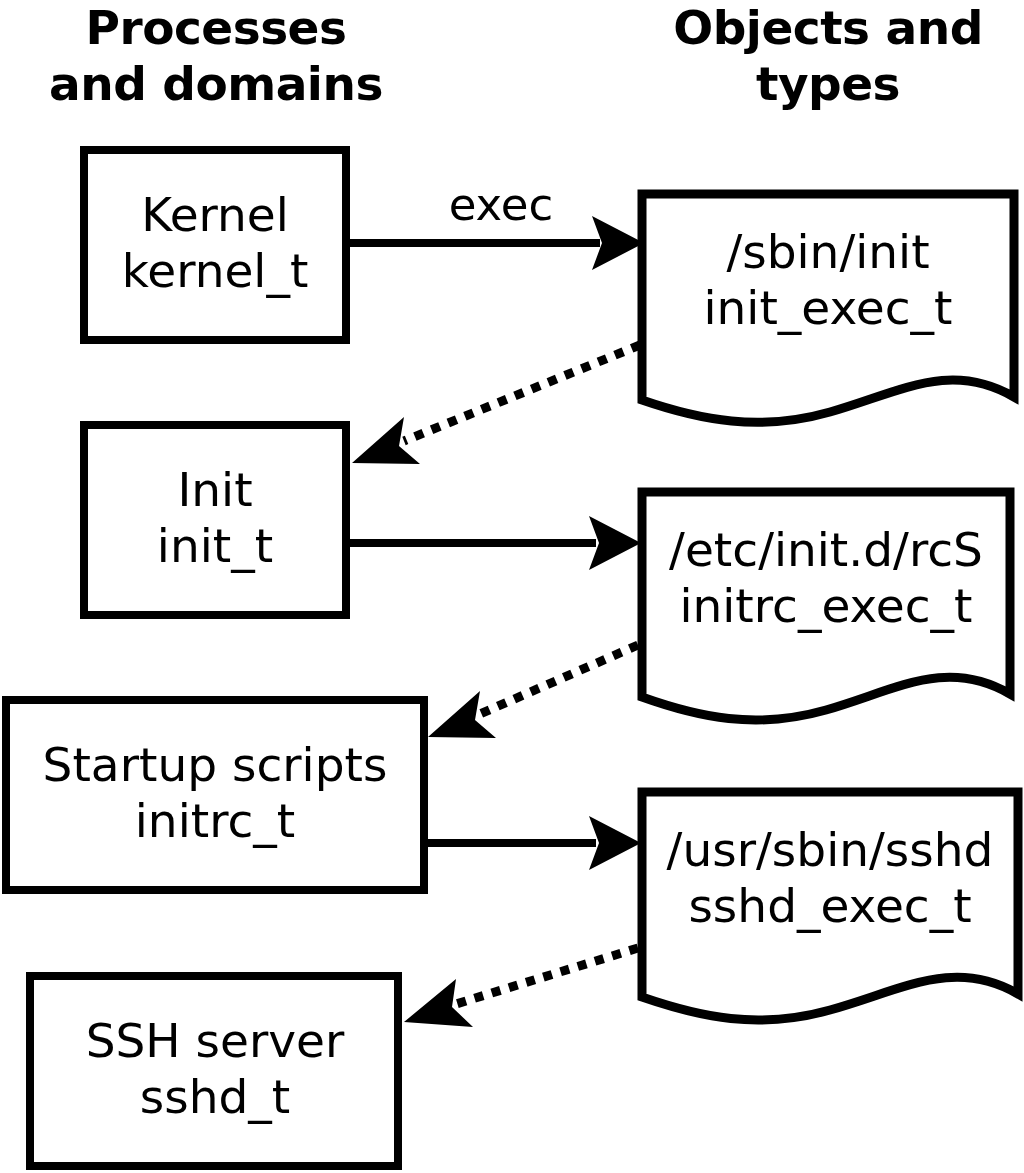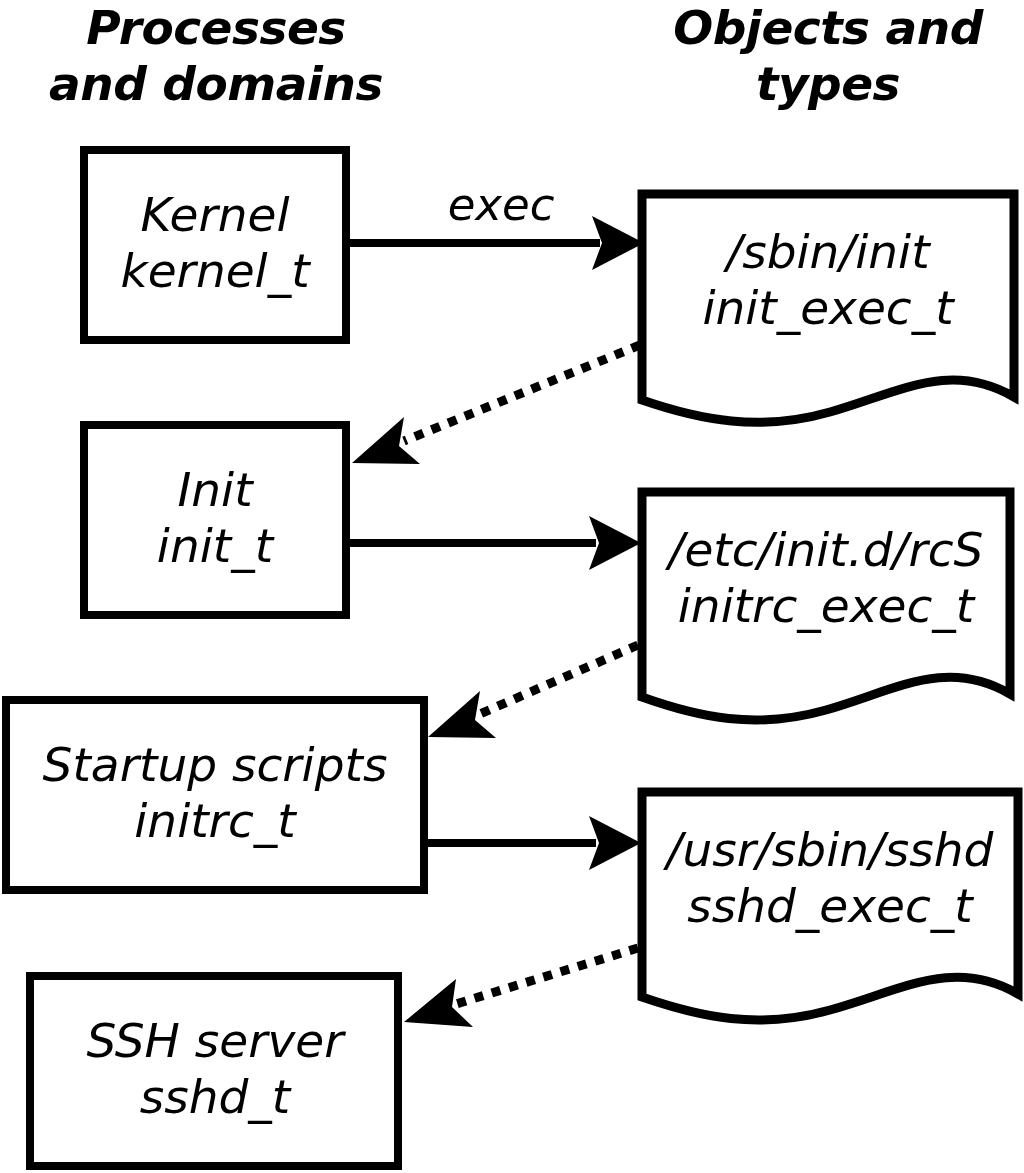--- a/index.html
+++ b/index.html
@@ -10,21 +10,20 @@
   body {
     width: 1024px;
     height: 1173px;
     overflow: hidden;
     font-family: "DejaVu Sans", sans-serif;
   }
   #diagram-root {
     position: relative;
     width: 1024px;
     height: 1173px;
-    font-style: italic;
   }
   svg.diagram {
     display: block;
     width: 1024px;
     height: 1173px;
   }
   .col-header {
     font-family: "DejaVu Sans", sans-serif;
     font-weight: bold;
     font-size: 47px;

